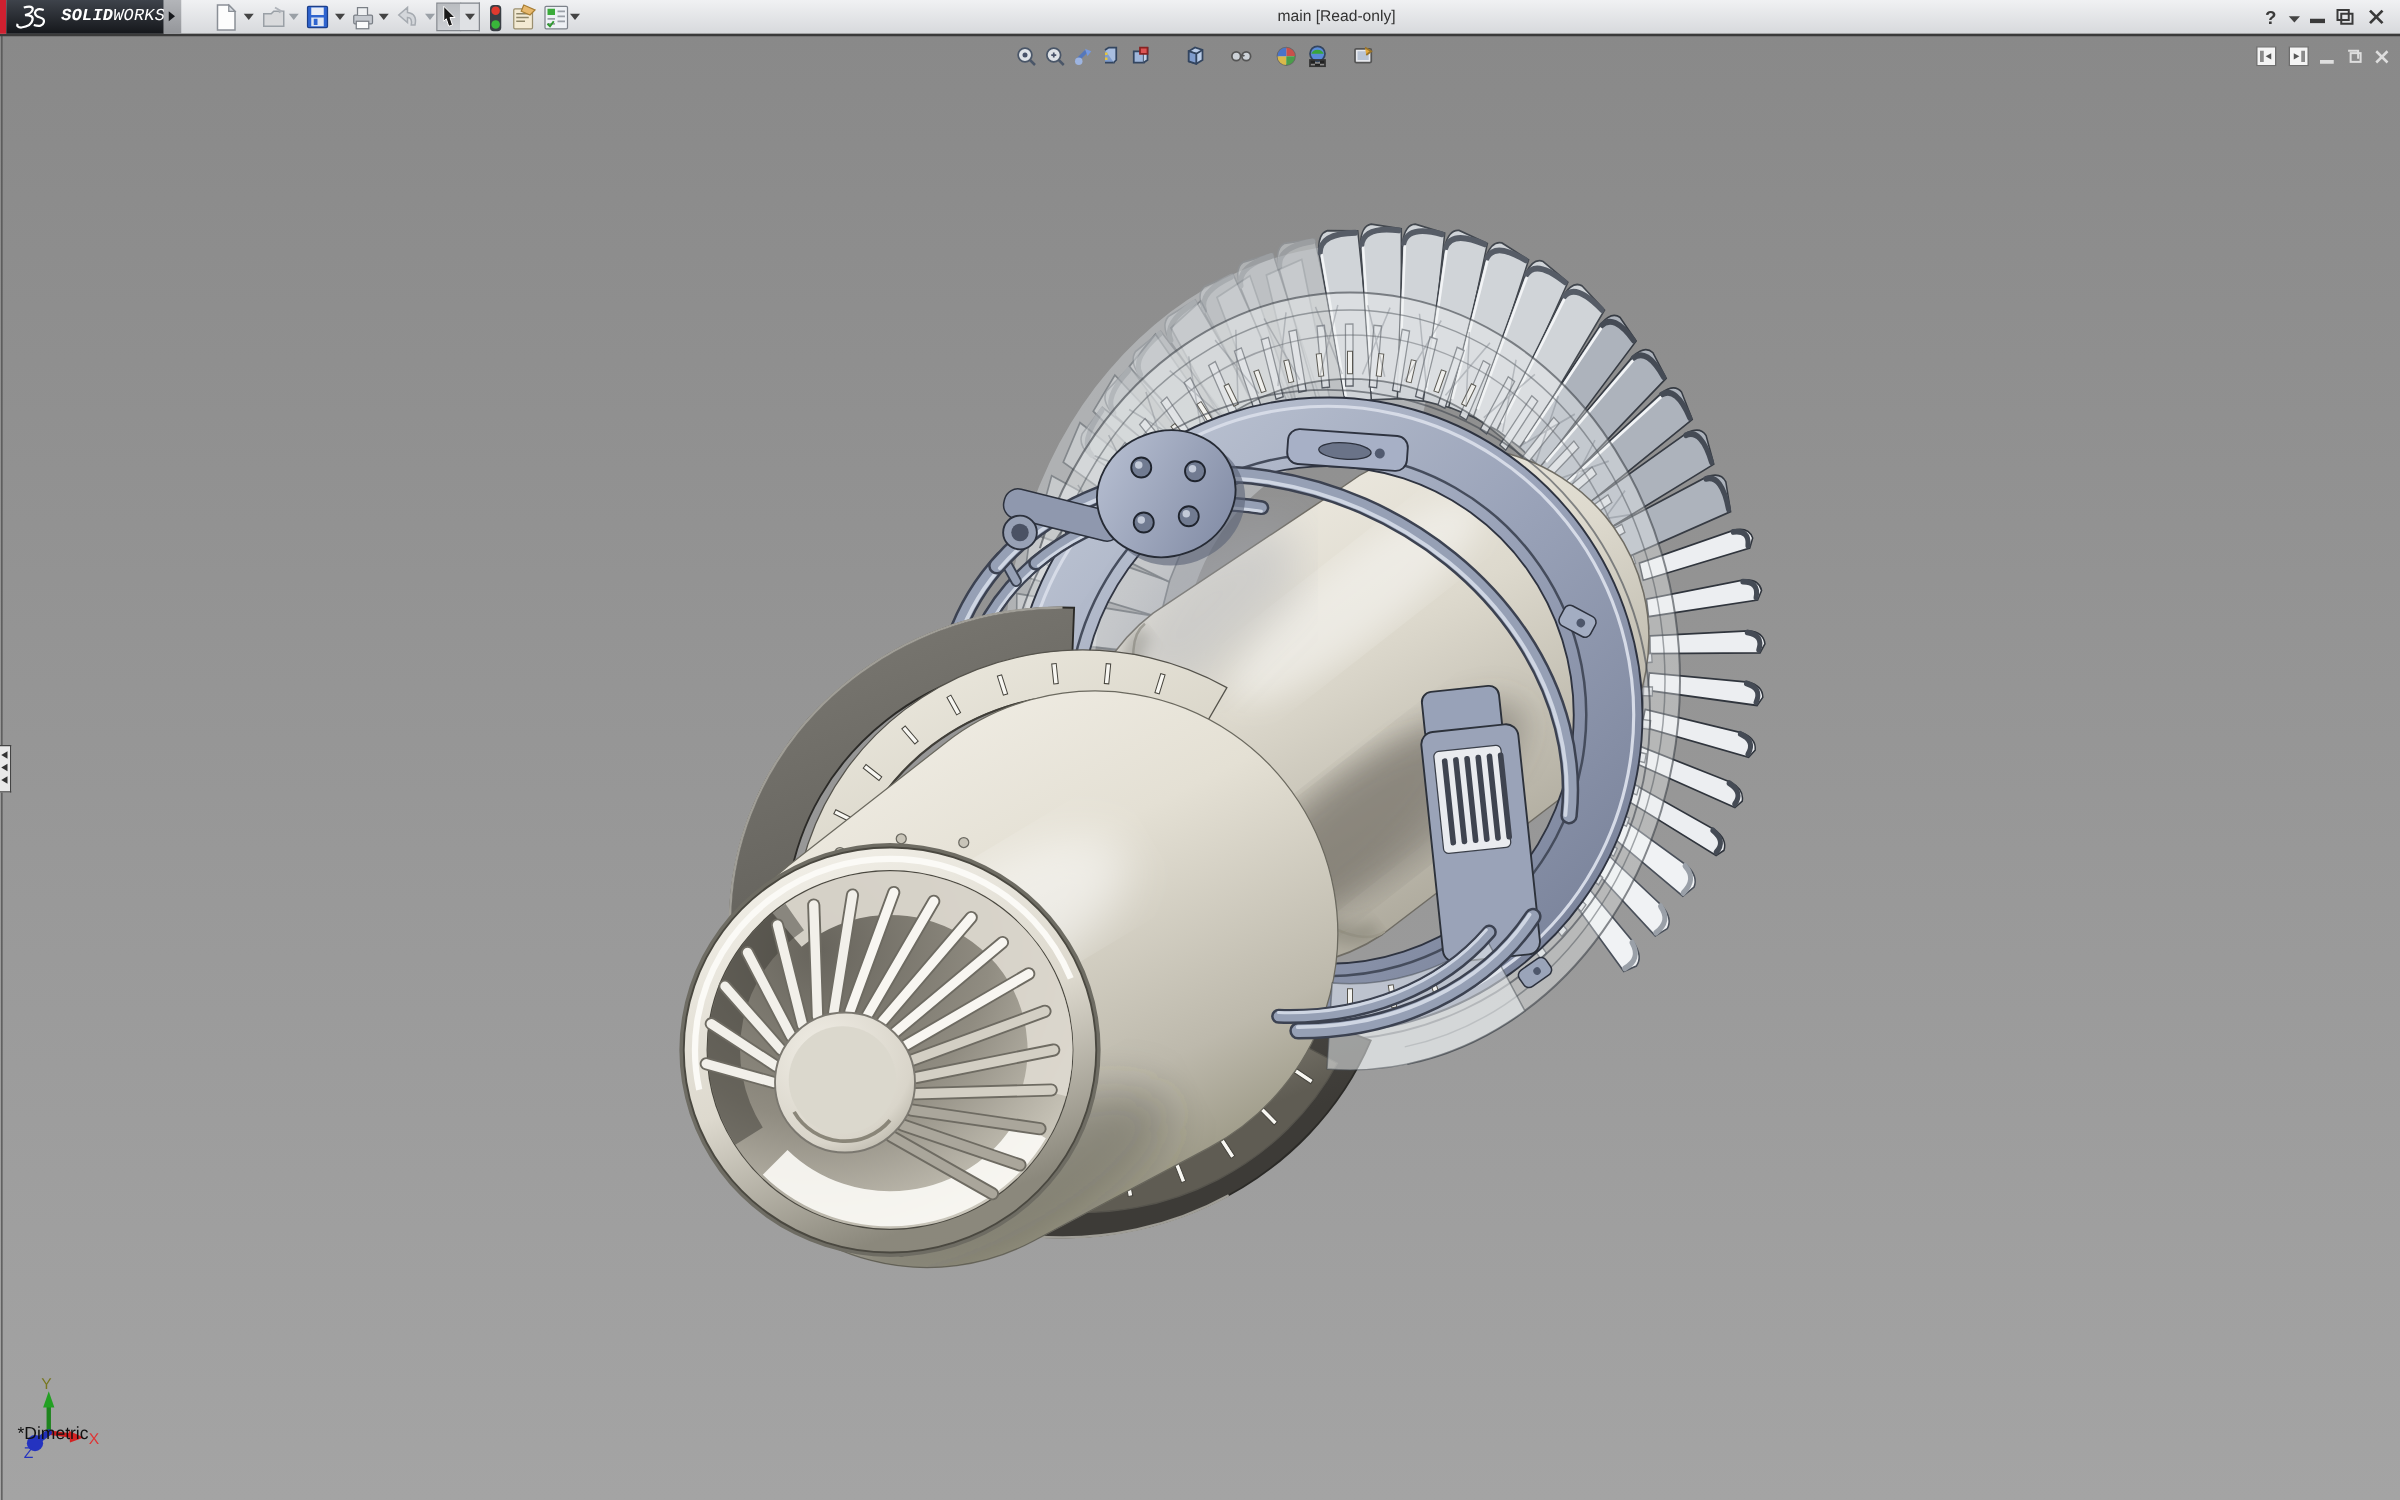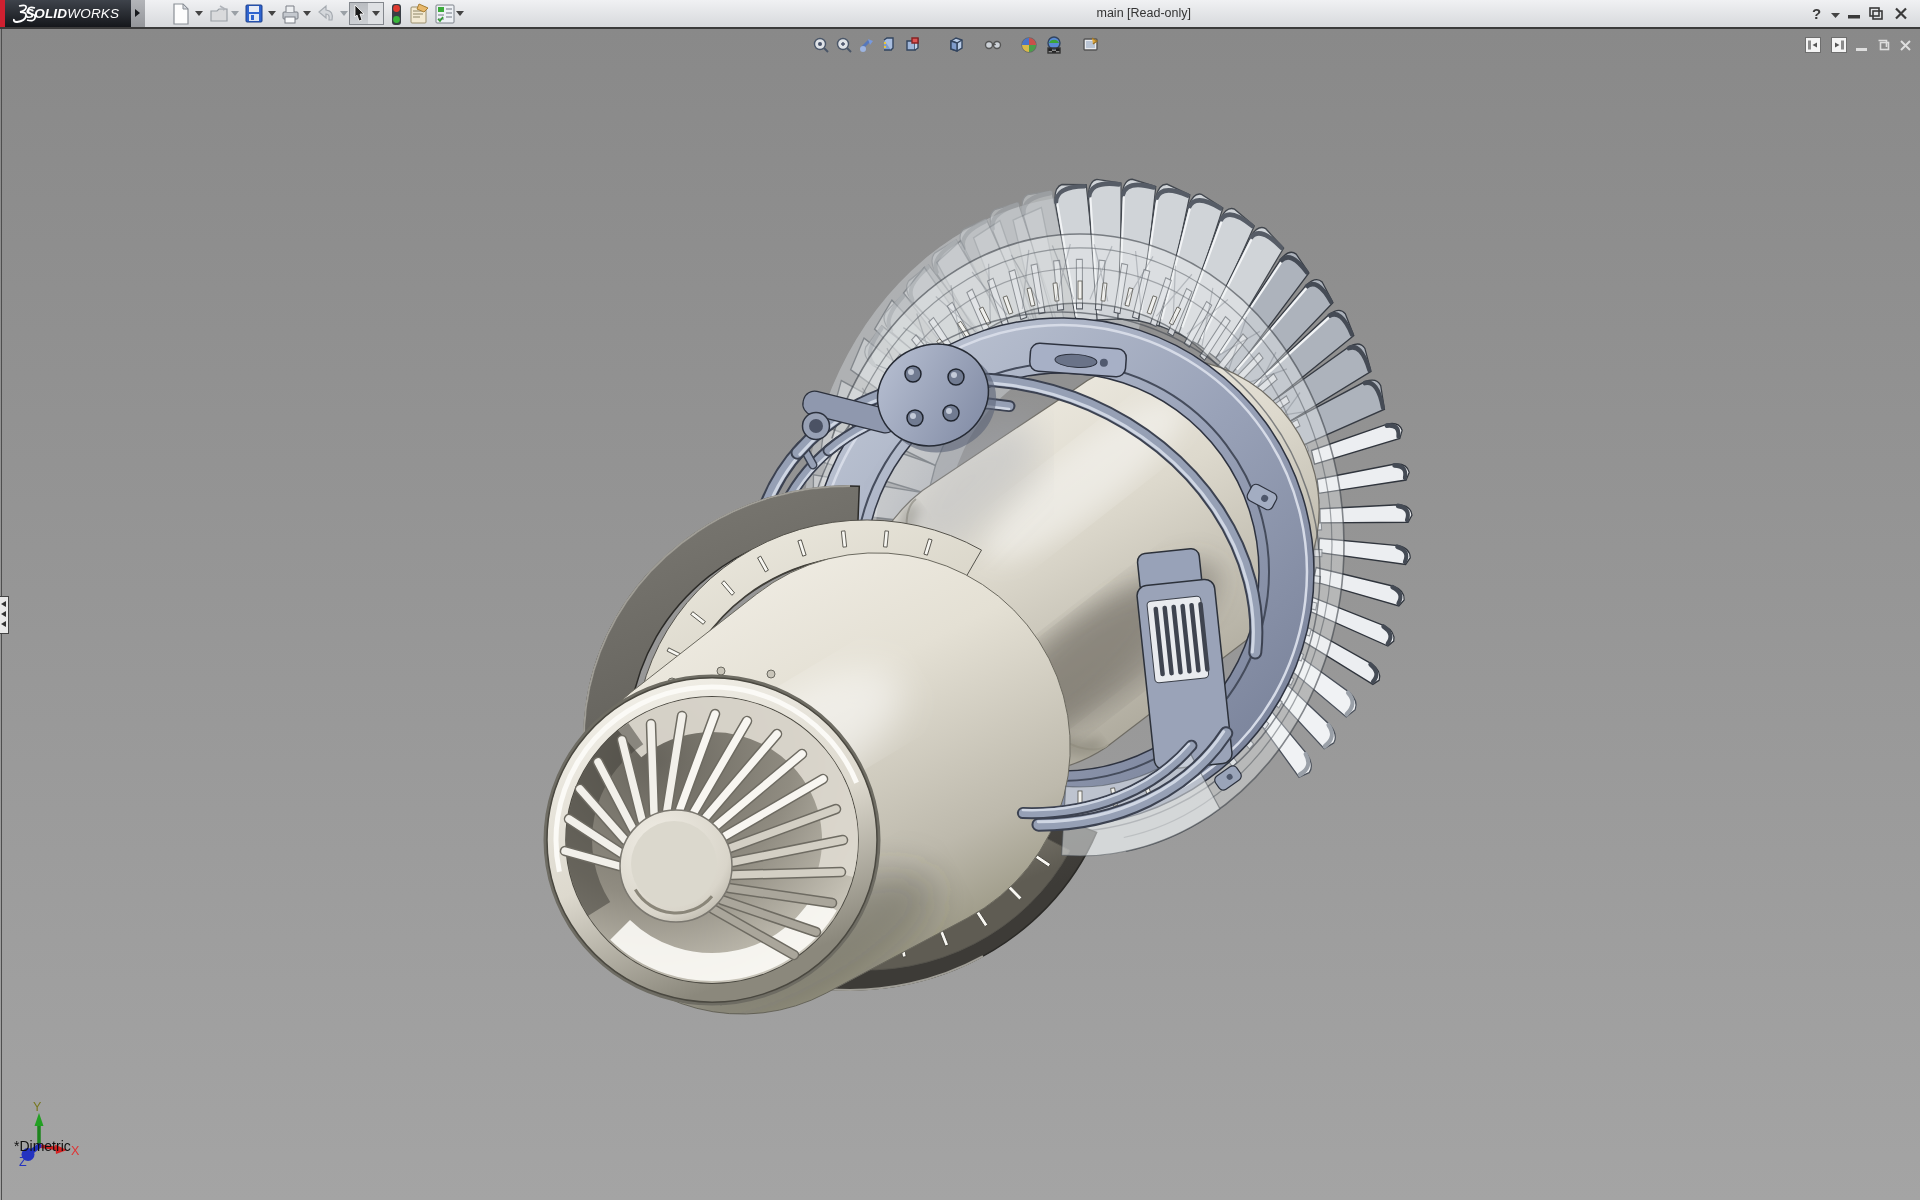--- a/index.html
+++ b/index.html
@@ -1,23 +1,23 @@
 <!DOCTYPE html>
 <html><head><meta charset="utf-8"><style>
 * { margin:0; padding:0; box-sizing:border-box; }
 body { width:1920px; height:1200px; overflow:hidden; font-family:"Liberation Sans",sans-serif; background:#909090; }
 .titlebar { position:absolute; left:0; top:0; width:1920px; height:29px;
   background:linear-gradient(#f0f1f3,#d7d9dc); border-bottom:2px solid #3a3a3a; }
 .redstripe { position:absolute; left:0; top:0; width:5px; height:27px; background:#cf2030; }
 .logobox { position:absolute; left:5px; top:0; width:126px; height:27px;
   background:linear-gradient(#3e434b,#15171b); color:#fff; }
-.logobox .txt { position:absolute; left:20px; top:6px; font-size:13.5px; font-style:italic; letter-spacing:0.2px; }
+.logobox .txt { position:absolute; left:44px; top:6px; font-size:13.5px; font-style:italic; letter-spacing:0.2px;font-family:Liberation Mono, monospace; }
 .darksep { position:absolute; left:131px; top:0; width:14px; height:27px; background:linear-gradient(#b3b5b9,#94969a); }
 .tbar-arr { position:absolute; left:135px; top:9px; width:0; height:0; border-left:5px solid #16181c; border-top:4px solid transparent; border-bottom:4px solid transparent; }
-.title { position:absolute; left:991px; top:6px; width:200px; text-align:right; font-size:12.5px; color:#333; }
+.title { position:absolute; left:1022px; top:6px; width:200px; text-align:left; font-size:12.5px; color:#333; }
 .winbtns { position:absolute; right:6px; top:4px; color:#3a3a3a; }
 .viewport { position:absolute; left:0; top:28px; width:1920px; height:1172px;
   background:linear-gradient(#898989,#a4a4a4); }
 .vline { position:absolute; left:1px; top:28px; width:1px; height:1172px; background:#4e4e4e; }
 .tab { position:absolute; left:0px; top:596px; width:9px; height:38px; background:#e9e9e9; border:1px solid #444; border-left:none; }
 .tab i { display:block; width:0; height:0; border-right:5px solid #333; border-top:3.5px solid transparent; border-bottom:3.5px solid transparent; margin:4px 1px; }
 .dimetric { position:absolute; left:14px; top:1138px; font-size:14px; color:#111; }
 .icon { position:absolute; top:3px; }
 .drop { position:absolute; top:11px; width:0; height:0; border-left:4px solid transparent; border-right:4px solid transparent; border-top:5px solid #444; }
 .hud { position:absolute; top:36px; }

